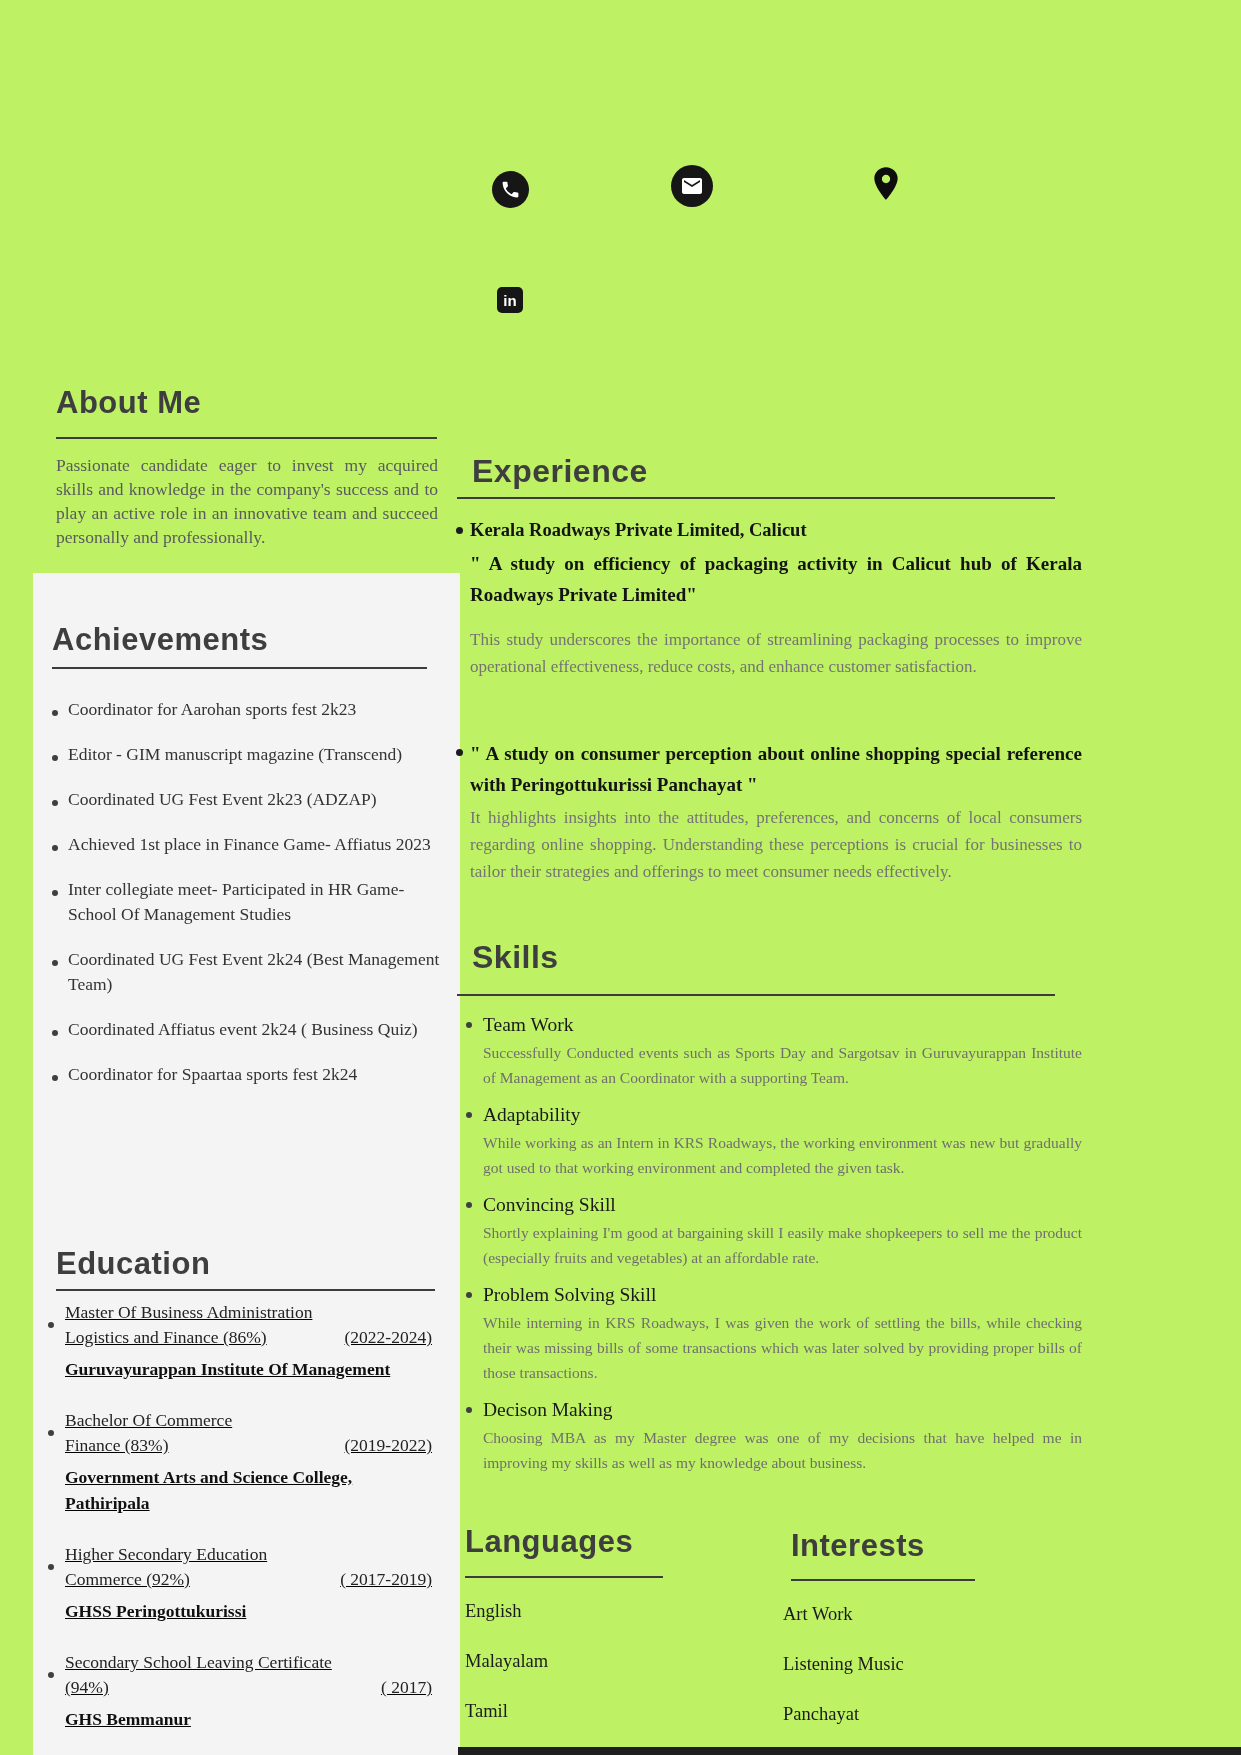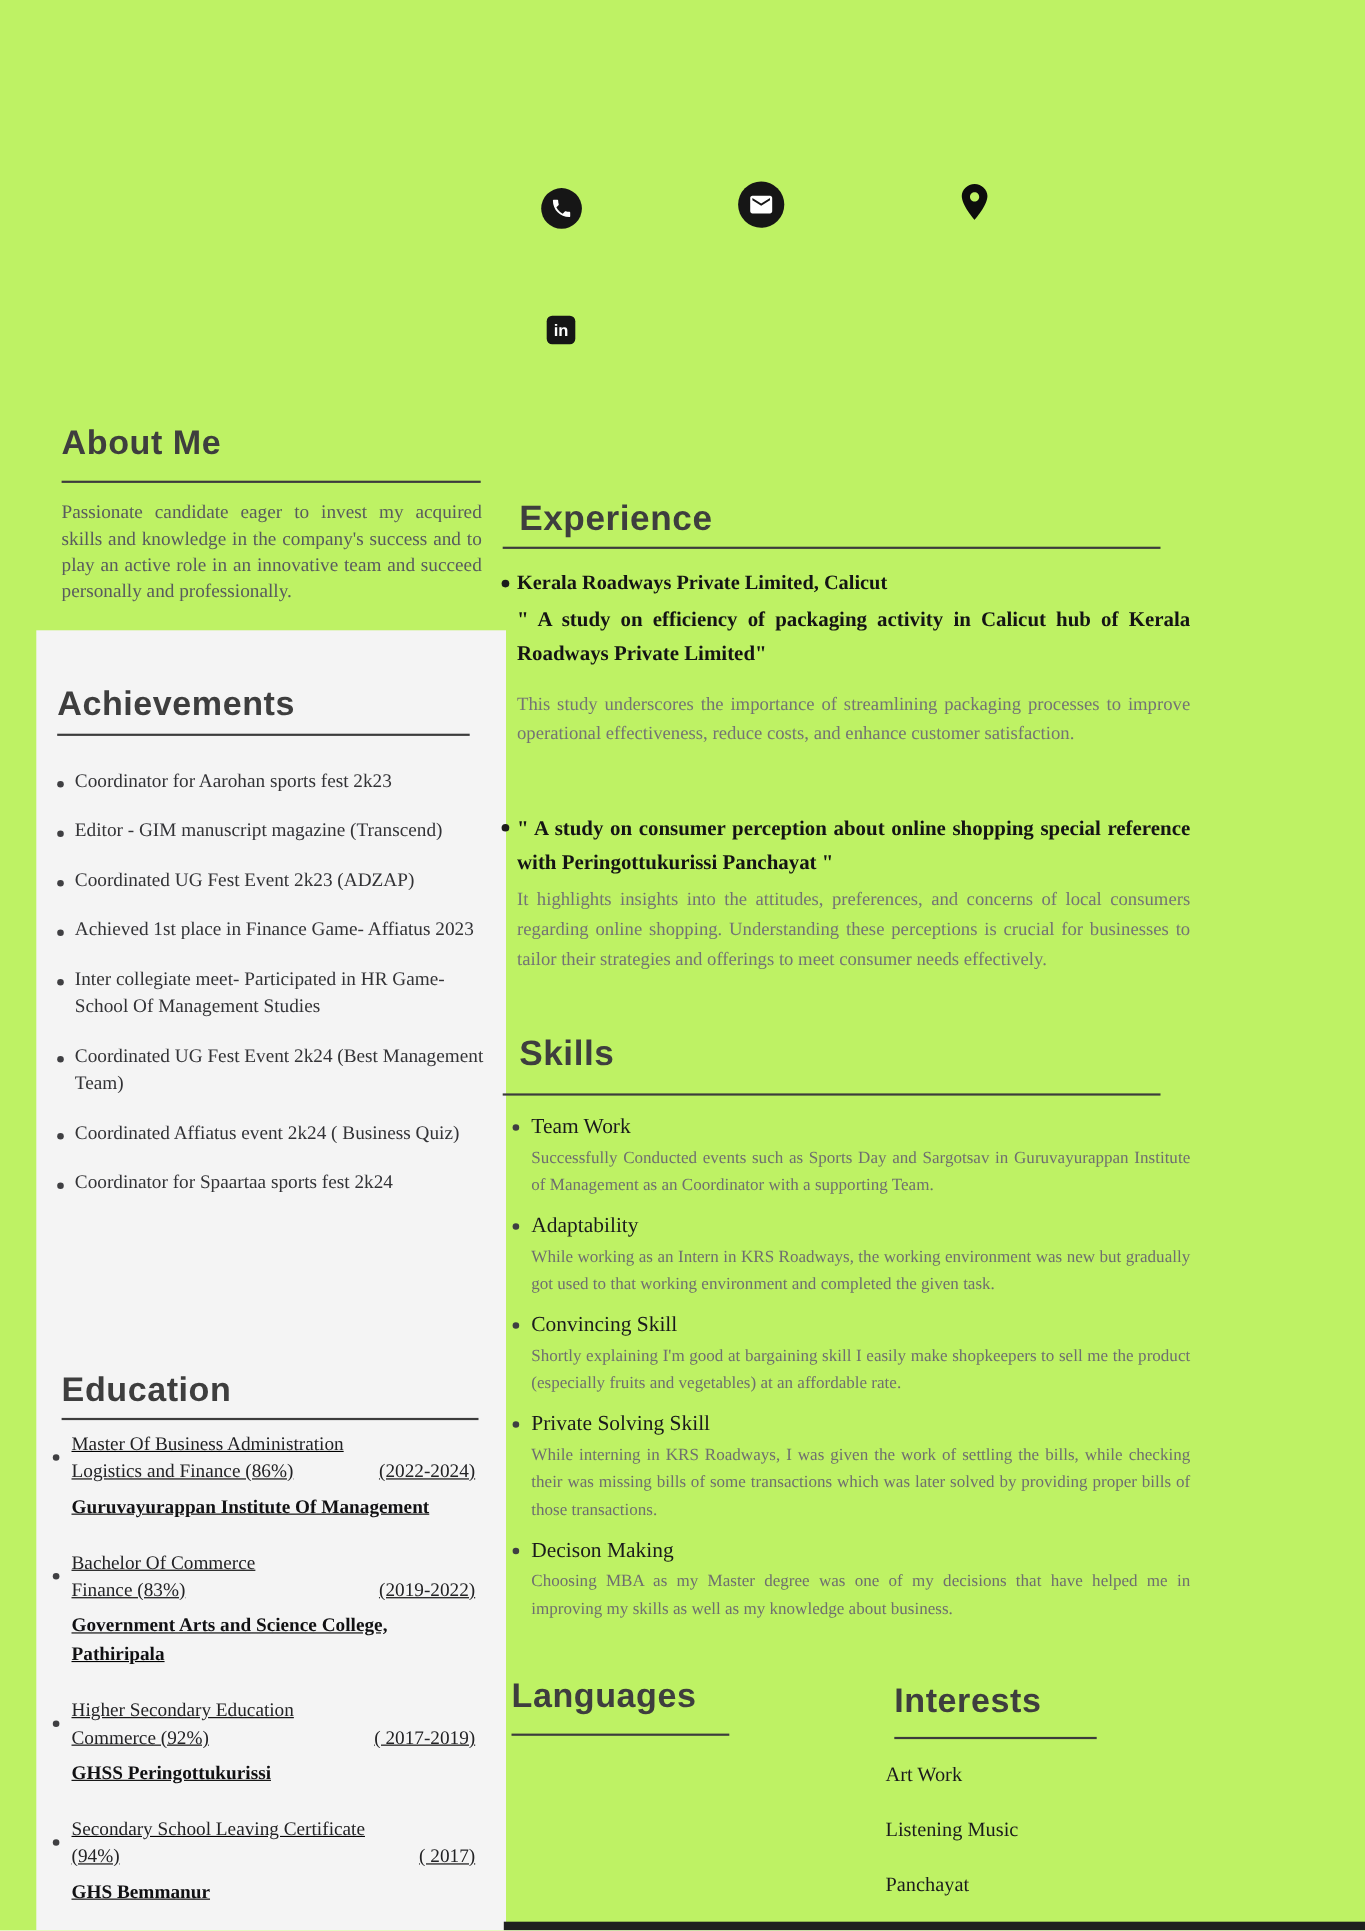--- a/index.html
+++ b/index.html
@@ -70,21 +70,21 @@
   .skills .rule { margin-top:16px; width:598px; }
   .skill-list { margin-top:16px; }
   .skill-item { position:relative; padding-left:26px; margin-bottom:12px; }
   .skill-item .dot { left:9px; top:10px; }
   .skill-name { font-size:19.5px; line-height:26px; color:#1a1a1c; }
   .skill-desc { margin-top:2px; font-size:15.5px; line-height:25px; color:#6f6f6f; text-align:justify; }
 
   
   .languages { position:absolute; left:465px; top:1522px; width:210px; }
   .languages .rule { margin-top:14px; width:198px; }
-  .interests { position:absolute; left:805px; top:1526px; width:210px; }
+  .interests { position:absolute; left:783px; top:1526px; width:210px; }
   .interests .sec-heading { margin-left:8px; }
   .interests .rule { margin-top:13px; width:184px; margin-left:8px; }
   .plain-list { margin-top:20px; list-style:none; }
   .plain-list li { font-size:18.5px; line-height:26px; color:#1b1b1d; margin-bottom:24px; }
 </style>
 </head>
 <body>
 
 <div class="page">
 
@@ -219,36 +219,41 @@
       </div>
 
       <div class="skill-item">
         <span class="dot"></span>
         <div class="skill-name">Convincing Skill</div>
         <p class="skill-desc">Shortly explaining I'm good at bargaining skill I easily make shopkeepers to sell me the product (especially fruits and vegetables) at an affordable rate.</p>
       </div>
 
       <div class="skill-item">
         <span class="dot"></span>
-        <div class="skill-name">Private Solving Skill</div>
+        <div class="skill-name">Problem Solving Skill</div>
         <p class="skill-desc">While interning in KRS Roadways, I was given the work of settling the bills, while checking their was missing bills of some transactions which was later solved by providing proper bills of those transactions.</p>
       </div>
 
       <div class="skill-item">
         <span class="dot"></span>
         <div class="skill-name">Decison Making</div>
         <p class="skill-desc">Choosing MBA as my Master degree was one of my decisions that have helped me in improving my skills as well as my knowledge about business.</p>
       </div>
 
     </div>
   </section>
 
   <section class="languages">
     <h2 class="sec-heading">Languages</h2>
     <div class="rule"></div>
+    <ul class="plain-list">
+      <li>English</li>
+      <li>Malayalam</li>
+      <li>Tamil</li>
+    </ul>
   </section>
 
   <section class="interests">
     <h2 class="sec-heading">Interests</h2>
     <div class="rule"></div>
     <ul class="plain-list">
       <li>Art Work</li>
       <li>Listening Music</li>
       <li>Panchayat</li>
     </ul>

